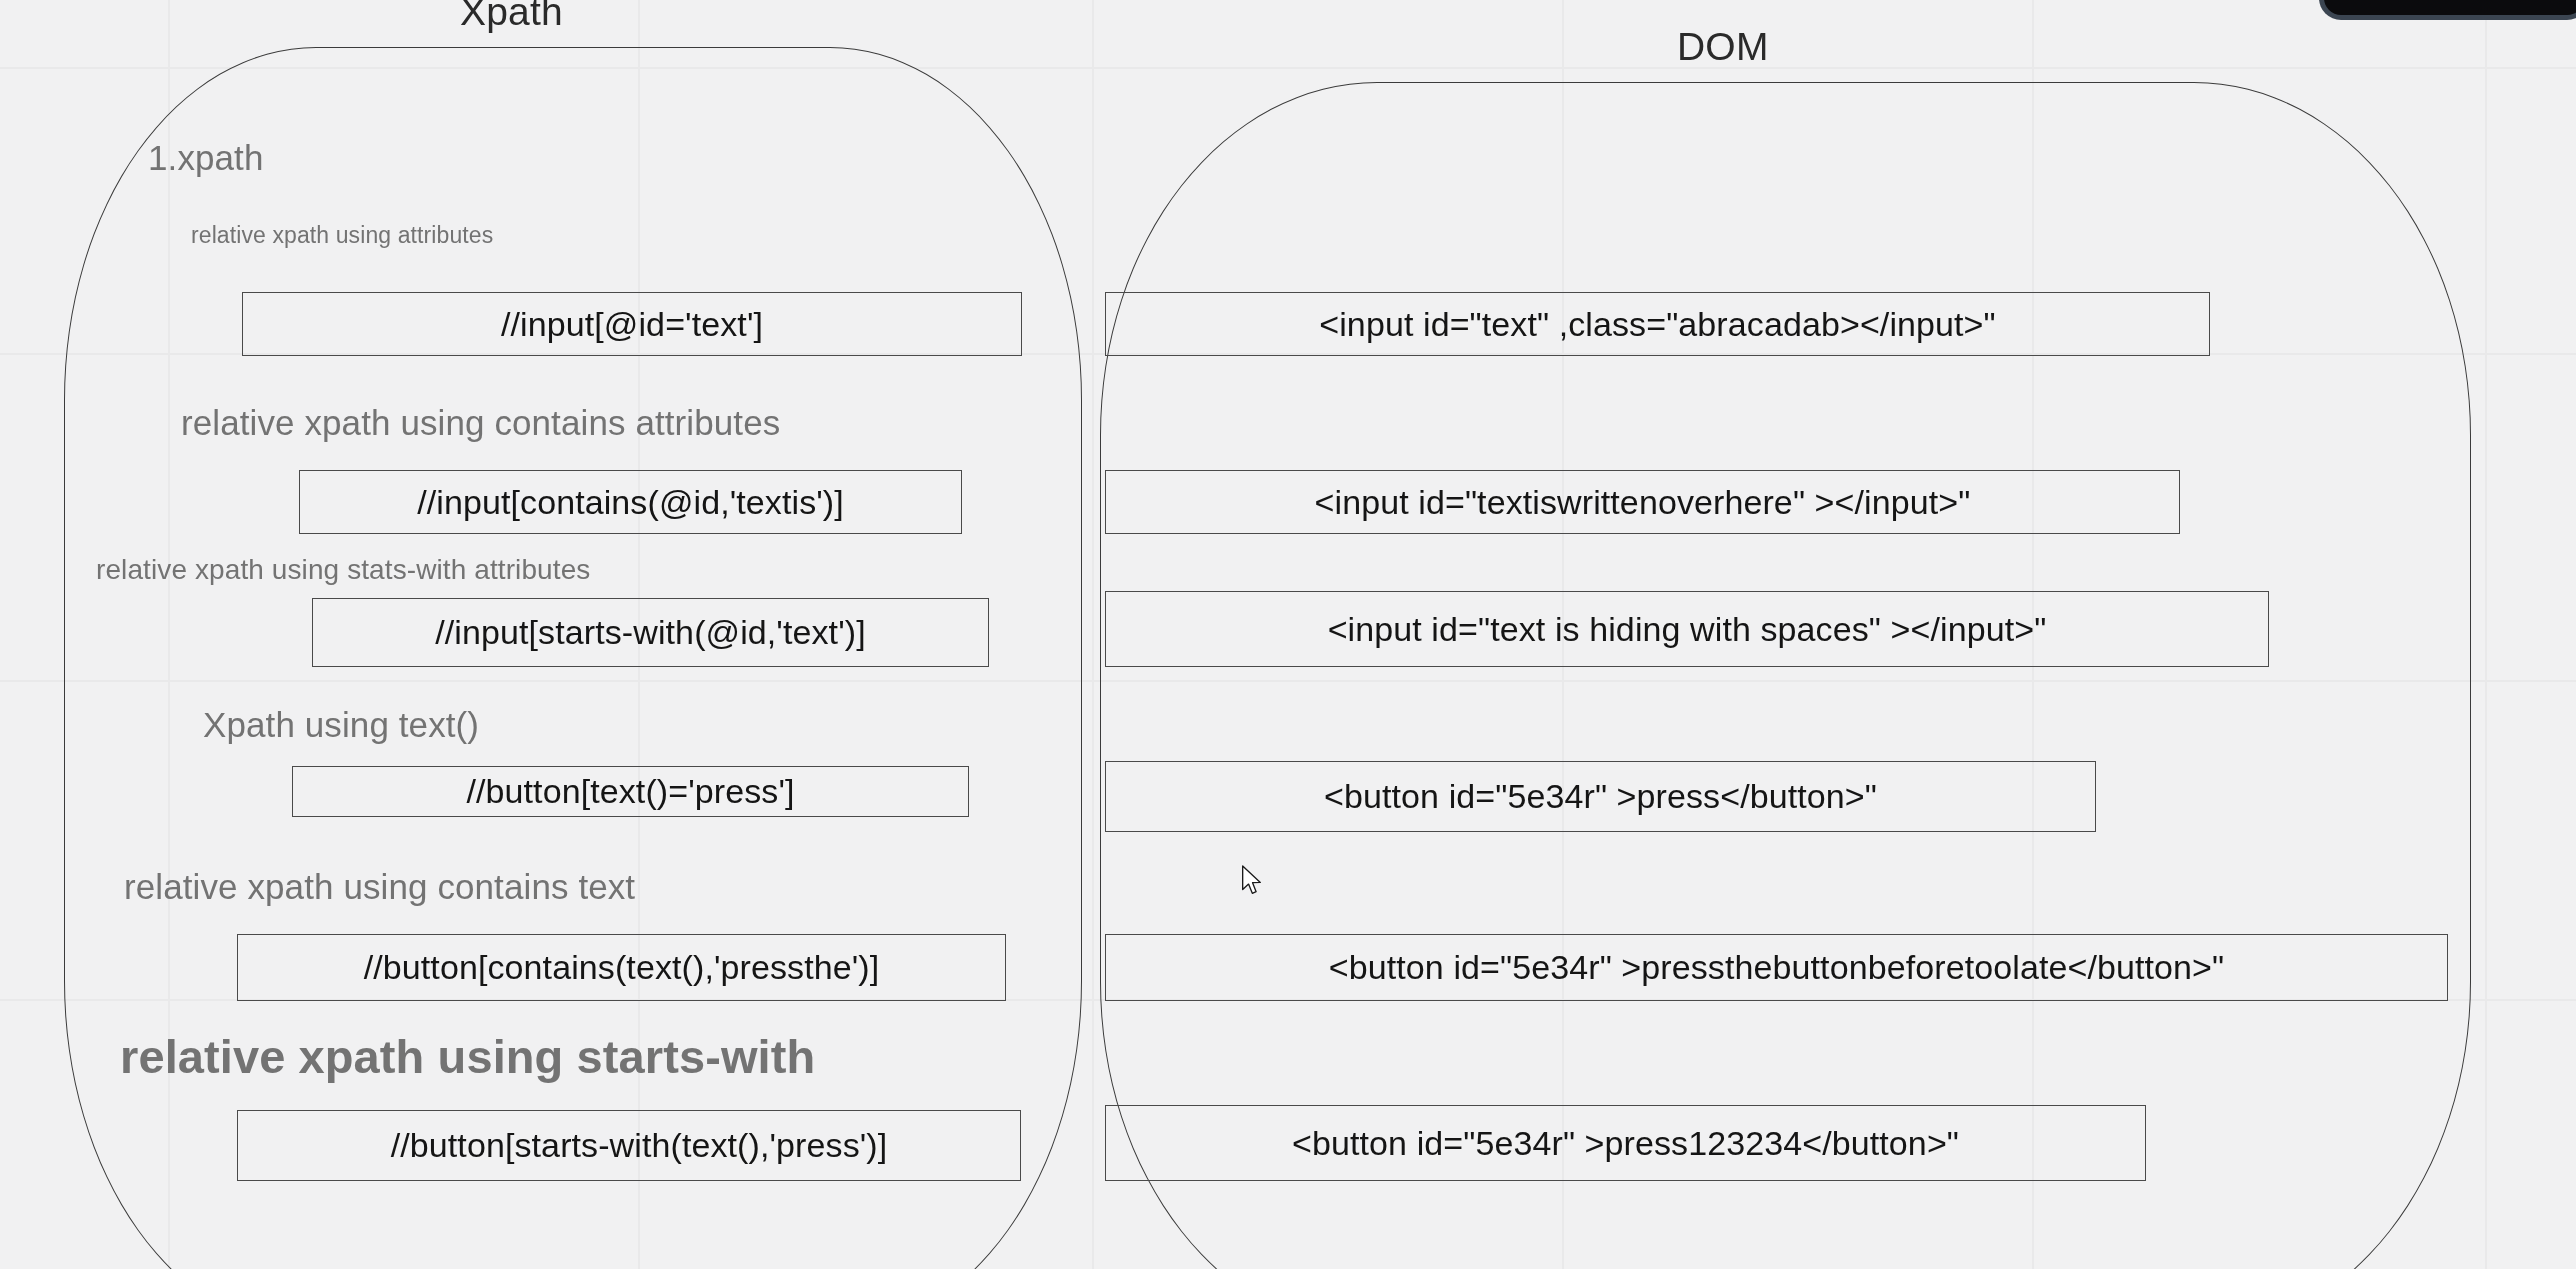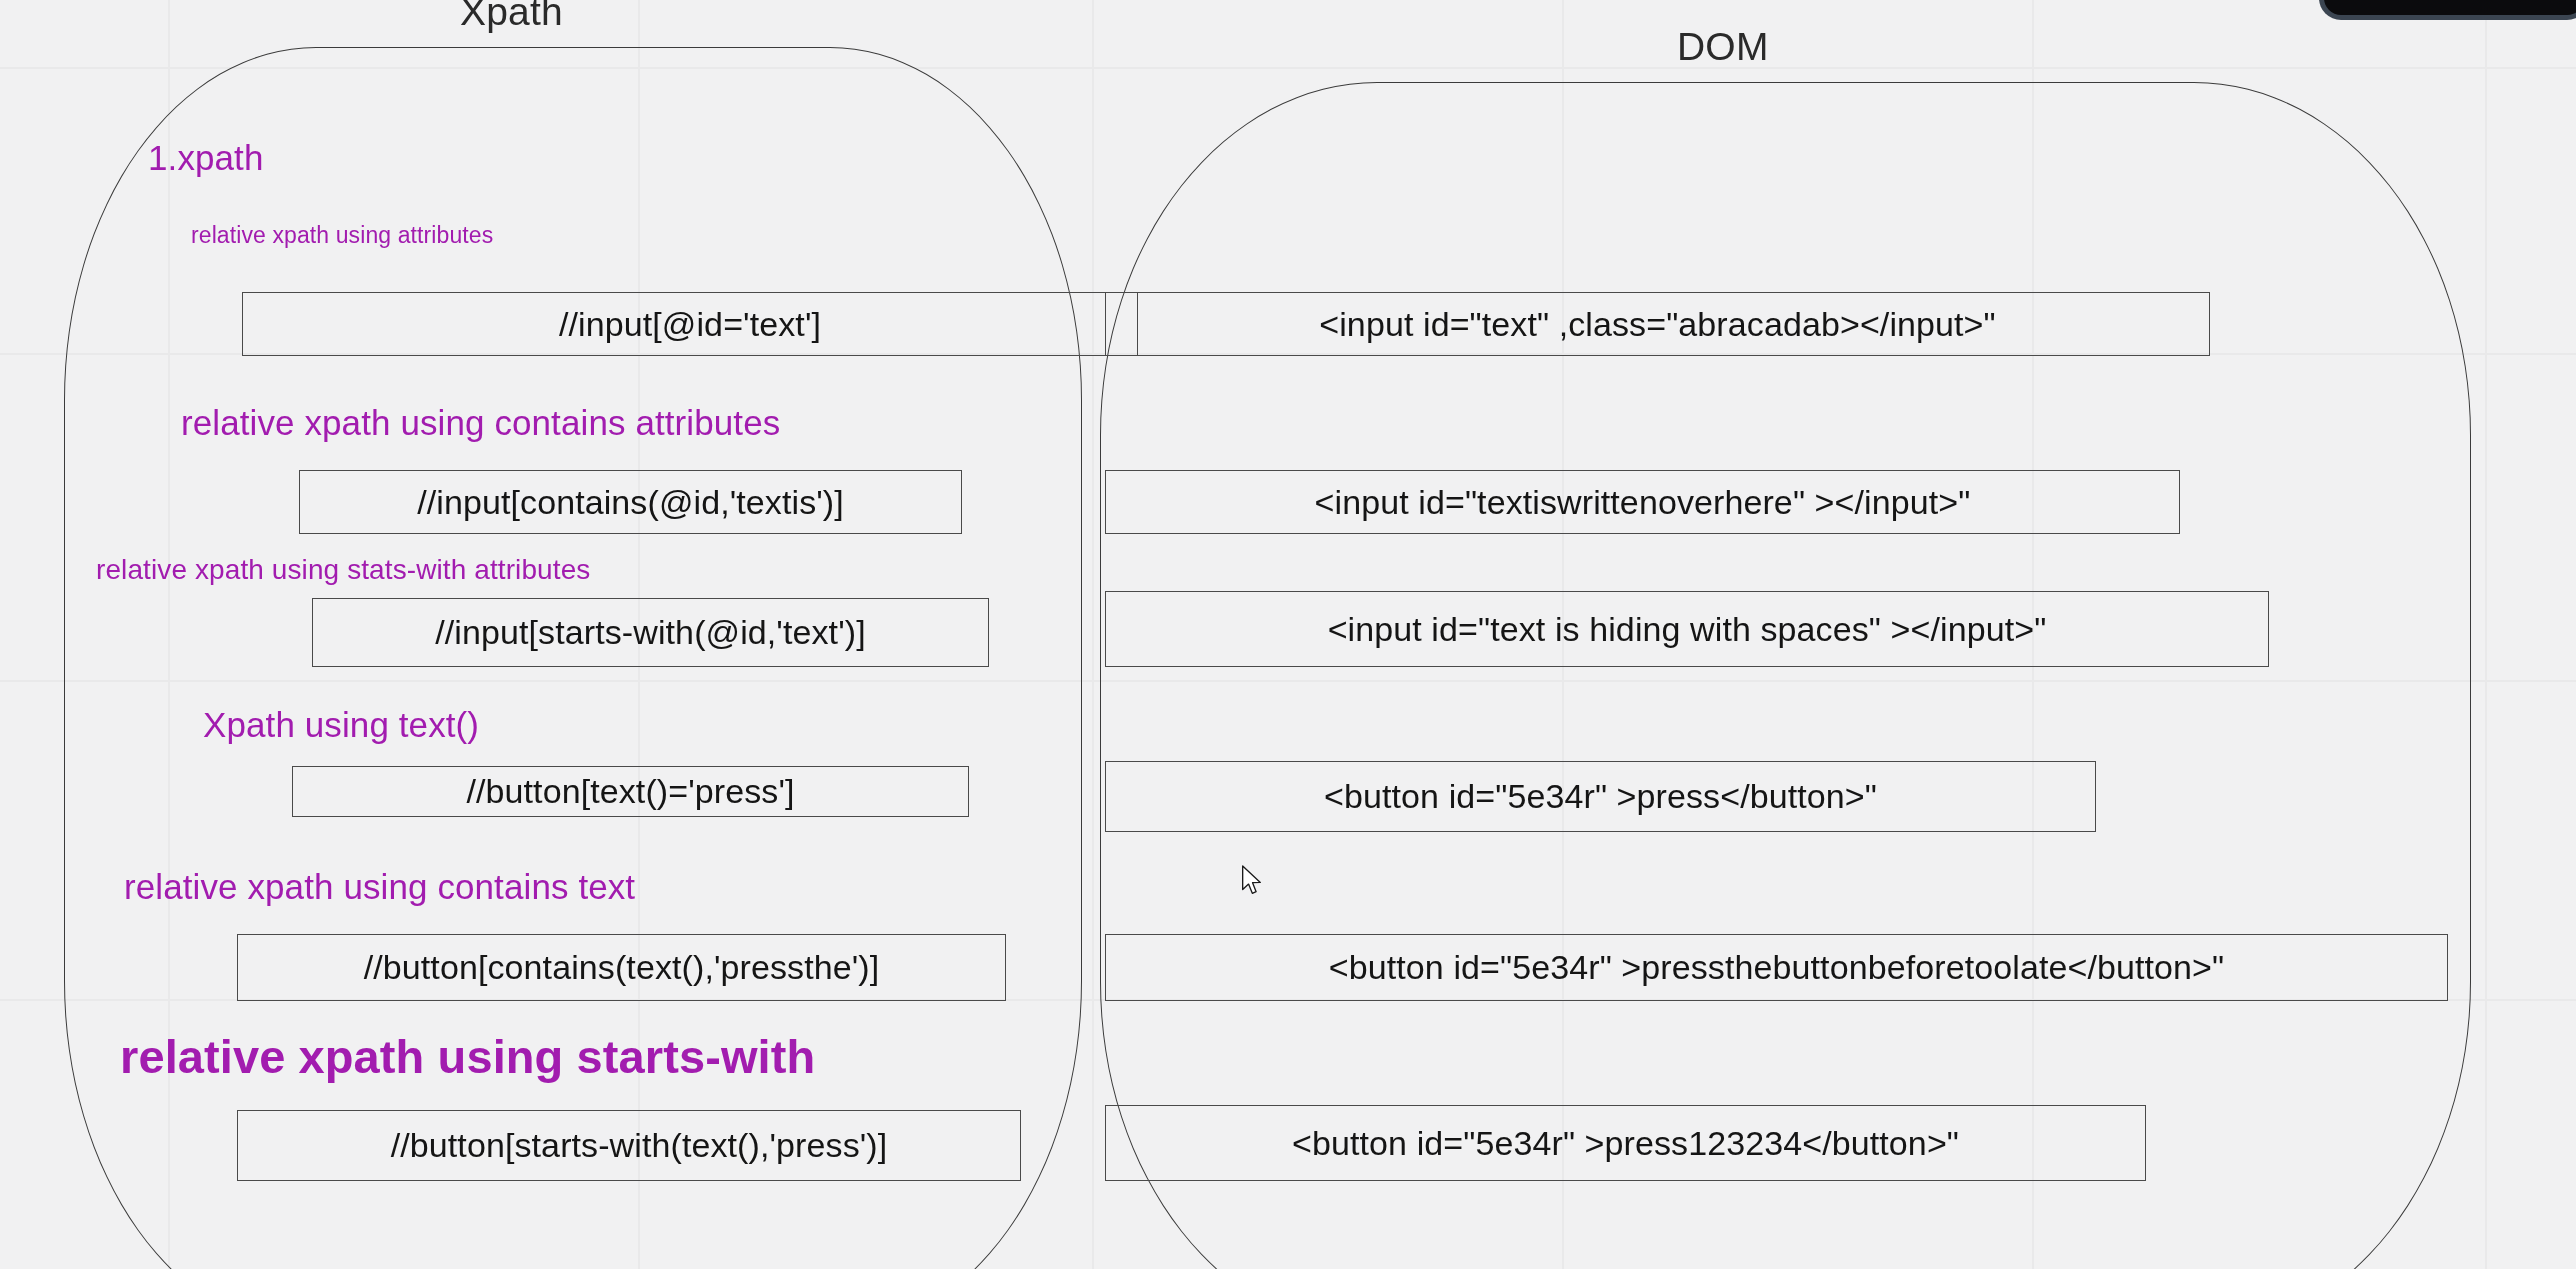--- a/index.html
+++ b/index.html
@@ -35,21 +35,21 @@
     position: absolute;
     font-size: 39px;
     color: #2a2a2a;
     letter-spacing: 0.2px;
     white-space: nowrap;
   }
 
   
   .label {
     position: absolute;
-    color: #a21caf;
+    color: #737373;
     white-space: nowrap;
     letter-spacing: 0.1px;
   }
 
   
   .box {
     position: absolute;
     border: 1.7px solid #4a4a4a;
     background: transparent;
     display: flex;
@@ -114,21 +114,21 @@
   <div class="label" style="left:181px; top:403px; font-size:35px;">relative xpath using contains attributes</div>
 
   <div class="label" style="left:96px; top:554px; font-size:28px;">relative xpath using stats-with attributes</div>
 
   <div class="label" style="left:203px; top:705px; font-size:35px;">Xpath using text()</div>
 
   <div class="label" style="left:124px; top:867px; font-size:35px;">relative xpath using contains text</div>
 
   <div class="label" style="left:120px; top:1029px; font-size:47px;font-weight:bold;">relative xpath using starts-with</div>
 
-  <div class="box" style="left:242px; top:292px; width:896px; height:64px;">
+  <div class="box" style="left:242px; top:292px; width:780px; height:64px;">
     <span class="box-text" style="font-size:34px;">//input[@id='text']</span>
   </div>
   <div class="box" style="left:1105px; top:292px; width:1105px; height:64px;">
     <span class="box-text" style="font-size:34px;">&lt;input id="text" ,class="abracadab&gt;&lt;/input&gt;"</span>
   </div>
 
   <div class="box" style="left:299px; top:470px; width:663px; height:64px;">
     <span class="box-text" style="font-size:34px;">//input[contains(@id,'textis')]</span>
   </div>
   <div class="box" style="left:1105px; top:470px; width:1075px; height:64px;">

